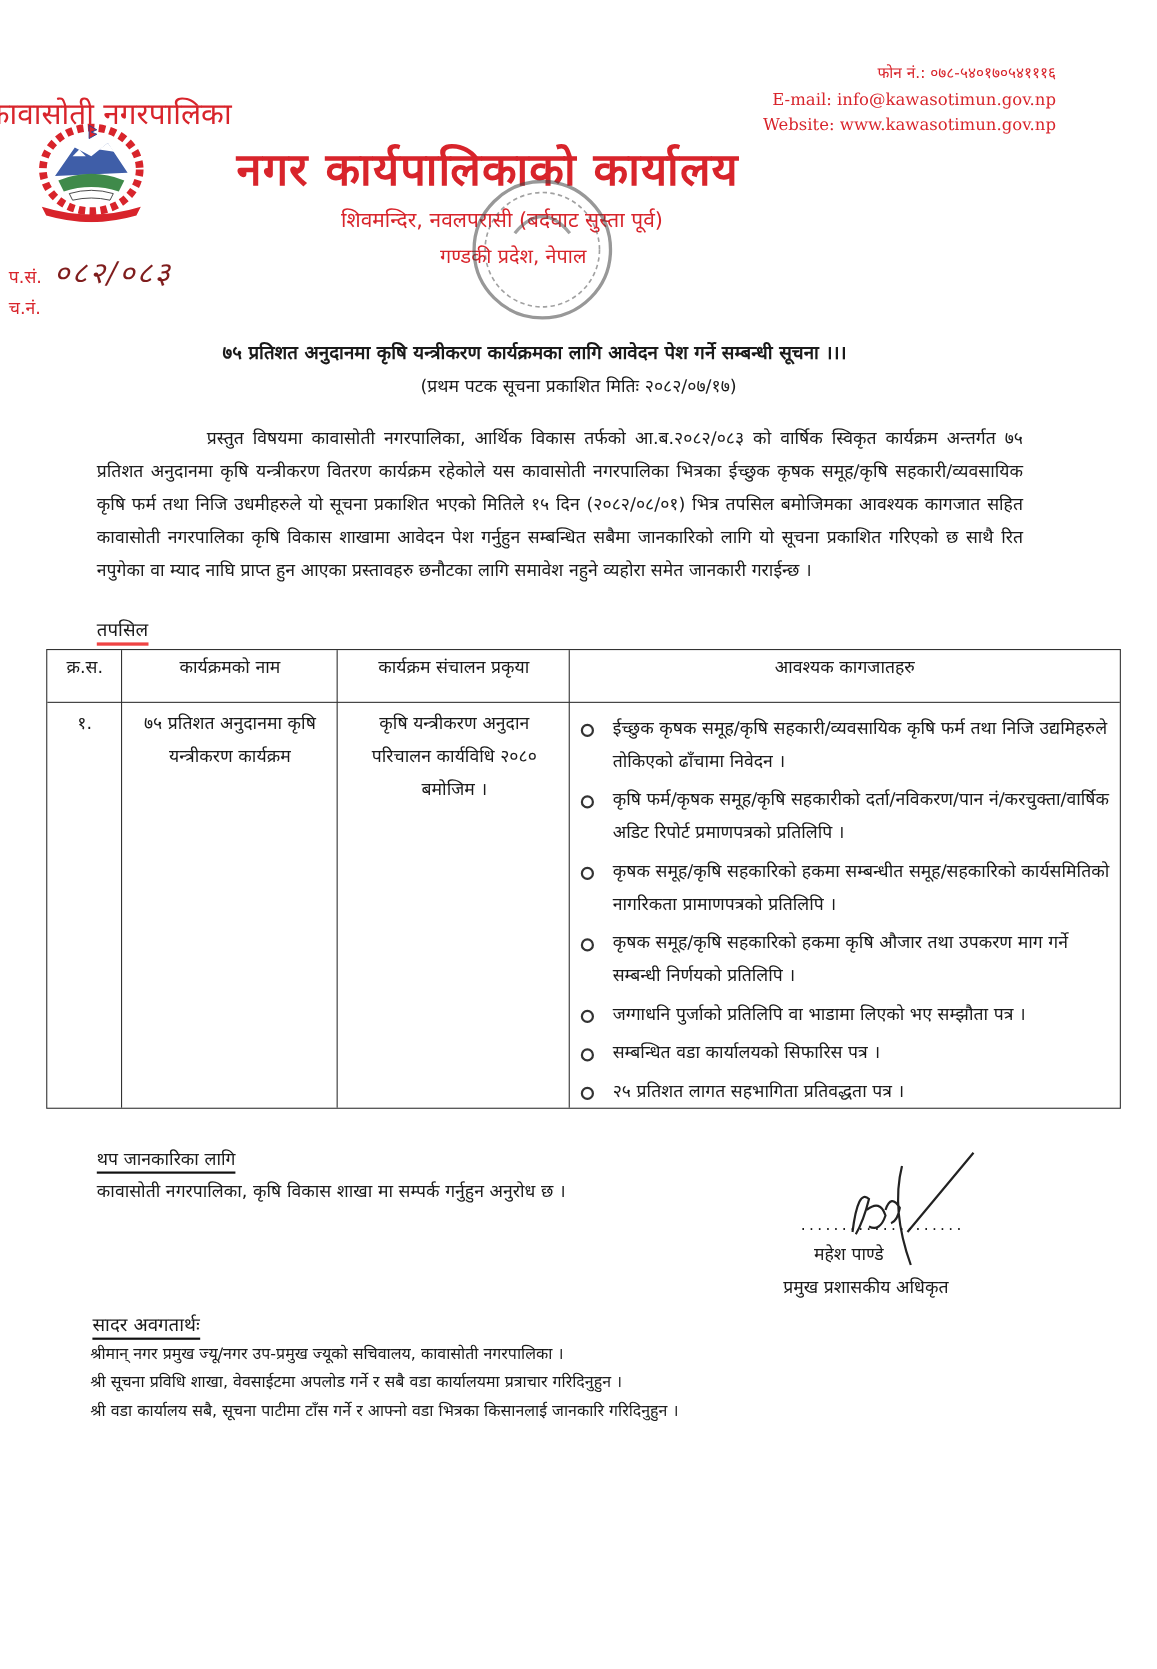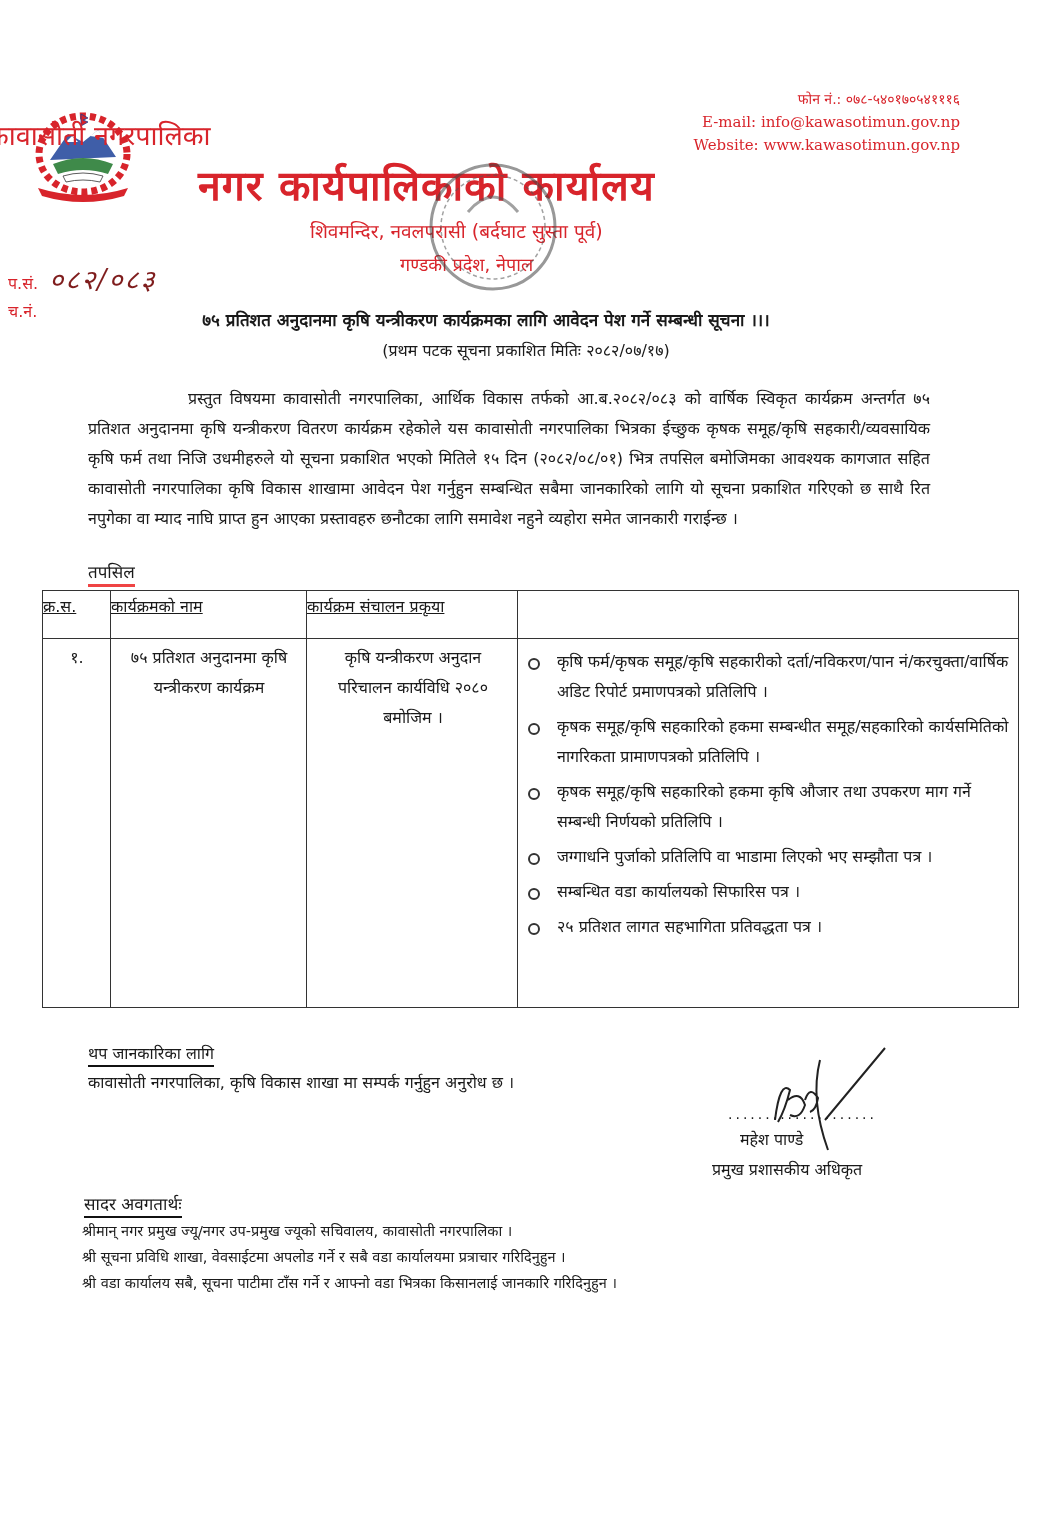--- a/index.html
+++ b/index.html
@@ -3,40 +3,40 @@
 <meta charset="utf-8">
 <style>
   * { box-sizing: border-box; margin: 0; padding: 0; }
   html, body { width: 1052px; height: 1517px; background: #ffffff; }
   body {
     position: relative;
     font-family: "DejaVu Sans", sans-serif;
     color: #1a1a1a;
     overflow: hidden;
   }
-  .red { color: #d8242b; margin-top: 32px; }
+  .red { color: #d8242b; }
 
   
   .contact {
     position: absolute; right: 92px; top: 56px;
     text-align: right; line-height: 23px; font-size: 15px;
     font-family: "DejaVu Serif", serif;
   }
   .contact .phone { font-family: "DejaVu Sans", sans-serif; font-size: 14px; }
 
   
   .emblem { position: absolute; left: 28px; top: 112px; width: 110px; height: 90px; }
 
   .municipality {
     position: absolute; left: 0; width: 980px; top: 84px;
     text-align: left; font-size: 27px; padding-left: 0;
   }
   .municipality span { margin-left: -12px; }
   .office {
-    position: absolute; left: 198px; top: 124px;
+    position: absolute; left: 215px; top: 124px;
     font-size: 41px; font-weight: bold; letter-spacing: 1px;
   }
   .address1 {
     position: absolute; left: 310px; top: 186px;
     font-size: 19px;
   }
   .address2 {
     position: absolute; left: 400px; top: 220px;
     font-size: 18px;
   }
@@ -76,21 +76,21 @@
   }
 
   
   .tbl {
     position: absolute; left: 42px; top: 590px; width: 977px; height: 418px;
     border: 1.5px solid #333; border-collapse: collapse;
   }
   .tbl .col { position: absolute; top: 0; bottom: 0; border-right: 1.5px solid #333; }
   .tbl .hdr-line { position: absolute; left: 0; right: 0; top: 47px; border-top: 1.5px solid #333; }
   .th {
-    position: absolute; top: 4px; font-size: 16px;  text-decoration: underline;
+    position: absolute; top: 4px; font-size: 16px; text-align: center;
   }
   .td { position: absolute; font-size: 16px; text-align: center; line-height: 30px; }
   .docs {
     position: absolute; left: 482px; top: 56px; width: 490px;
     list-style: none; font-size: 16px;
   }
   .docs li { position: relative; padding-left: 32px; line-height: 30px; margin-bottom: 5px; }
   .docs li::before {
     content: ""; position: absolute; left: 3px; top: 11px;
     width: 8px; height: 8px; border-radius: 50%; border: 2.5px solid #333;
@@ -164,26 +164,28 @@
 
 <div class="tbl">
   <div class="col" style="left:0;width:68px;"></div>
   <div class="col" style="left:68px;width:196px;"></div>
   <div class="col" style="left:264px;width:211px;"></div>
   <div class="hdr-line"></div>
 
   <div class="th" style="left:0;width:68px;">क्र.स.</div>
   <div class="th" style="left:68px;width:196px;">कार्यक्रमको नाम</div>
   <div class="th" style="left:264px;width:211px;">कार्यक्रम संचालन प्रकृया</div>
+  <div class="th" style="left:475px;width:500px;">आवश्यक कागजातहरु</div>
 
   <div class="td" style="left:0;width:68px;top:52px;">१.</div>
   <div class="td" style="left:80px;width:172px;top:52px;">७५ प्रतिशत अनुदानमा कृषि यन्त्रीकरण कार्यक्रम</div>
   <div class="td" style="left:276px;width:188px;top:52px;">कृषि यन्त्रीकरण अनुदान परिचालन कार्यविधि २०८० बमोजिम ।</div>
 
   <ul class="docs">
+    <li>ईच्छुक कृषक समूह/कृषि सहकारी/व्यवसायिक कृषि फर्म तथा निजि उद्यमिहरुले तोकिएको ढाँचामा निवेदन ।</li>
     <li>कृषि फर्म/कृषक समूह/कृषि सहकारीको दर्ता/नविकरण/पान नं/करचुक्ता/वार्षिक अडिट रिपोर्ट  प्रमाणपत्रको प्रतिलिपि ।</li>
     <li>कृषक समूह/कृषि सहकारिको हकमा सम्बन्धीत समूह/सहकारिको कार्यसमितिको नागरिकता प्रामाणपत्रको प्रतिलिपि ।</li>
     <li>कृषक समूह/कृषि सहकारिको हकमा कृषि औजार तथा उपकरण माग गर्ने सम्बन्धी निर्णयको प्रतिलिपि ।</li>
     <li>जग्गाधनि पुर्जाको प्रतिलिपि वा भाडामा लिएको भए सम्झौता पत्र ।</li>
     <li>सम्बन्धित वडा कार्यालयको सिफारिस पत्र ।</li>
     <li>२५ प्रतिशत लागत सहभागिता प्रतिवद्धता  पत्र ।</li>
   </ul>
 </div>
 
 <div class="more-title">थप जानकारिका लागि</div>

